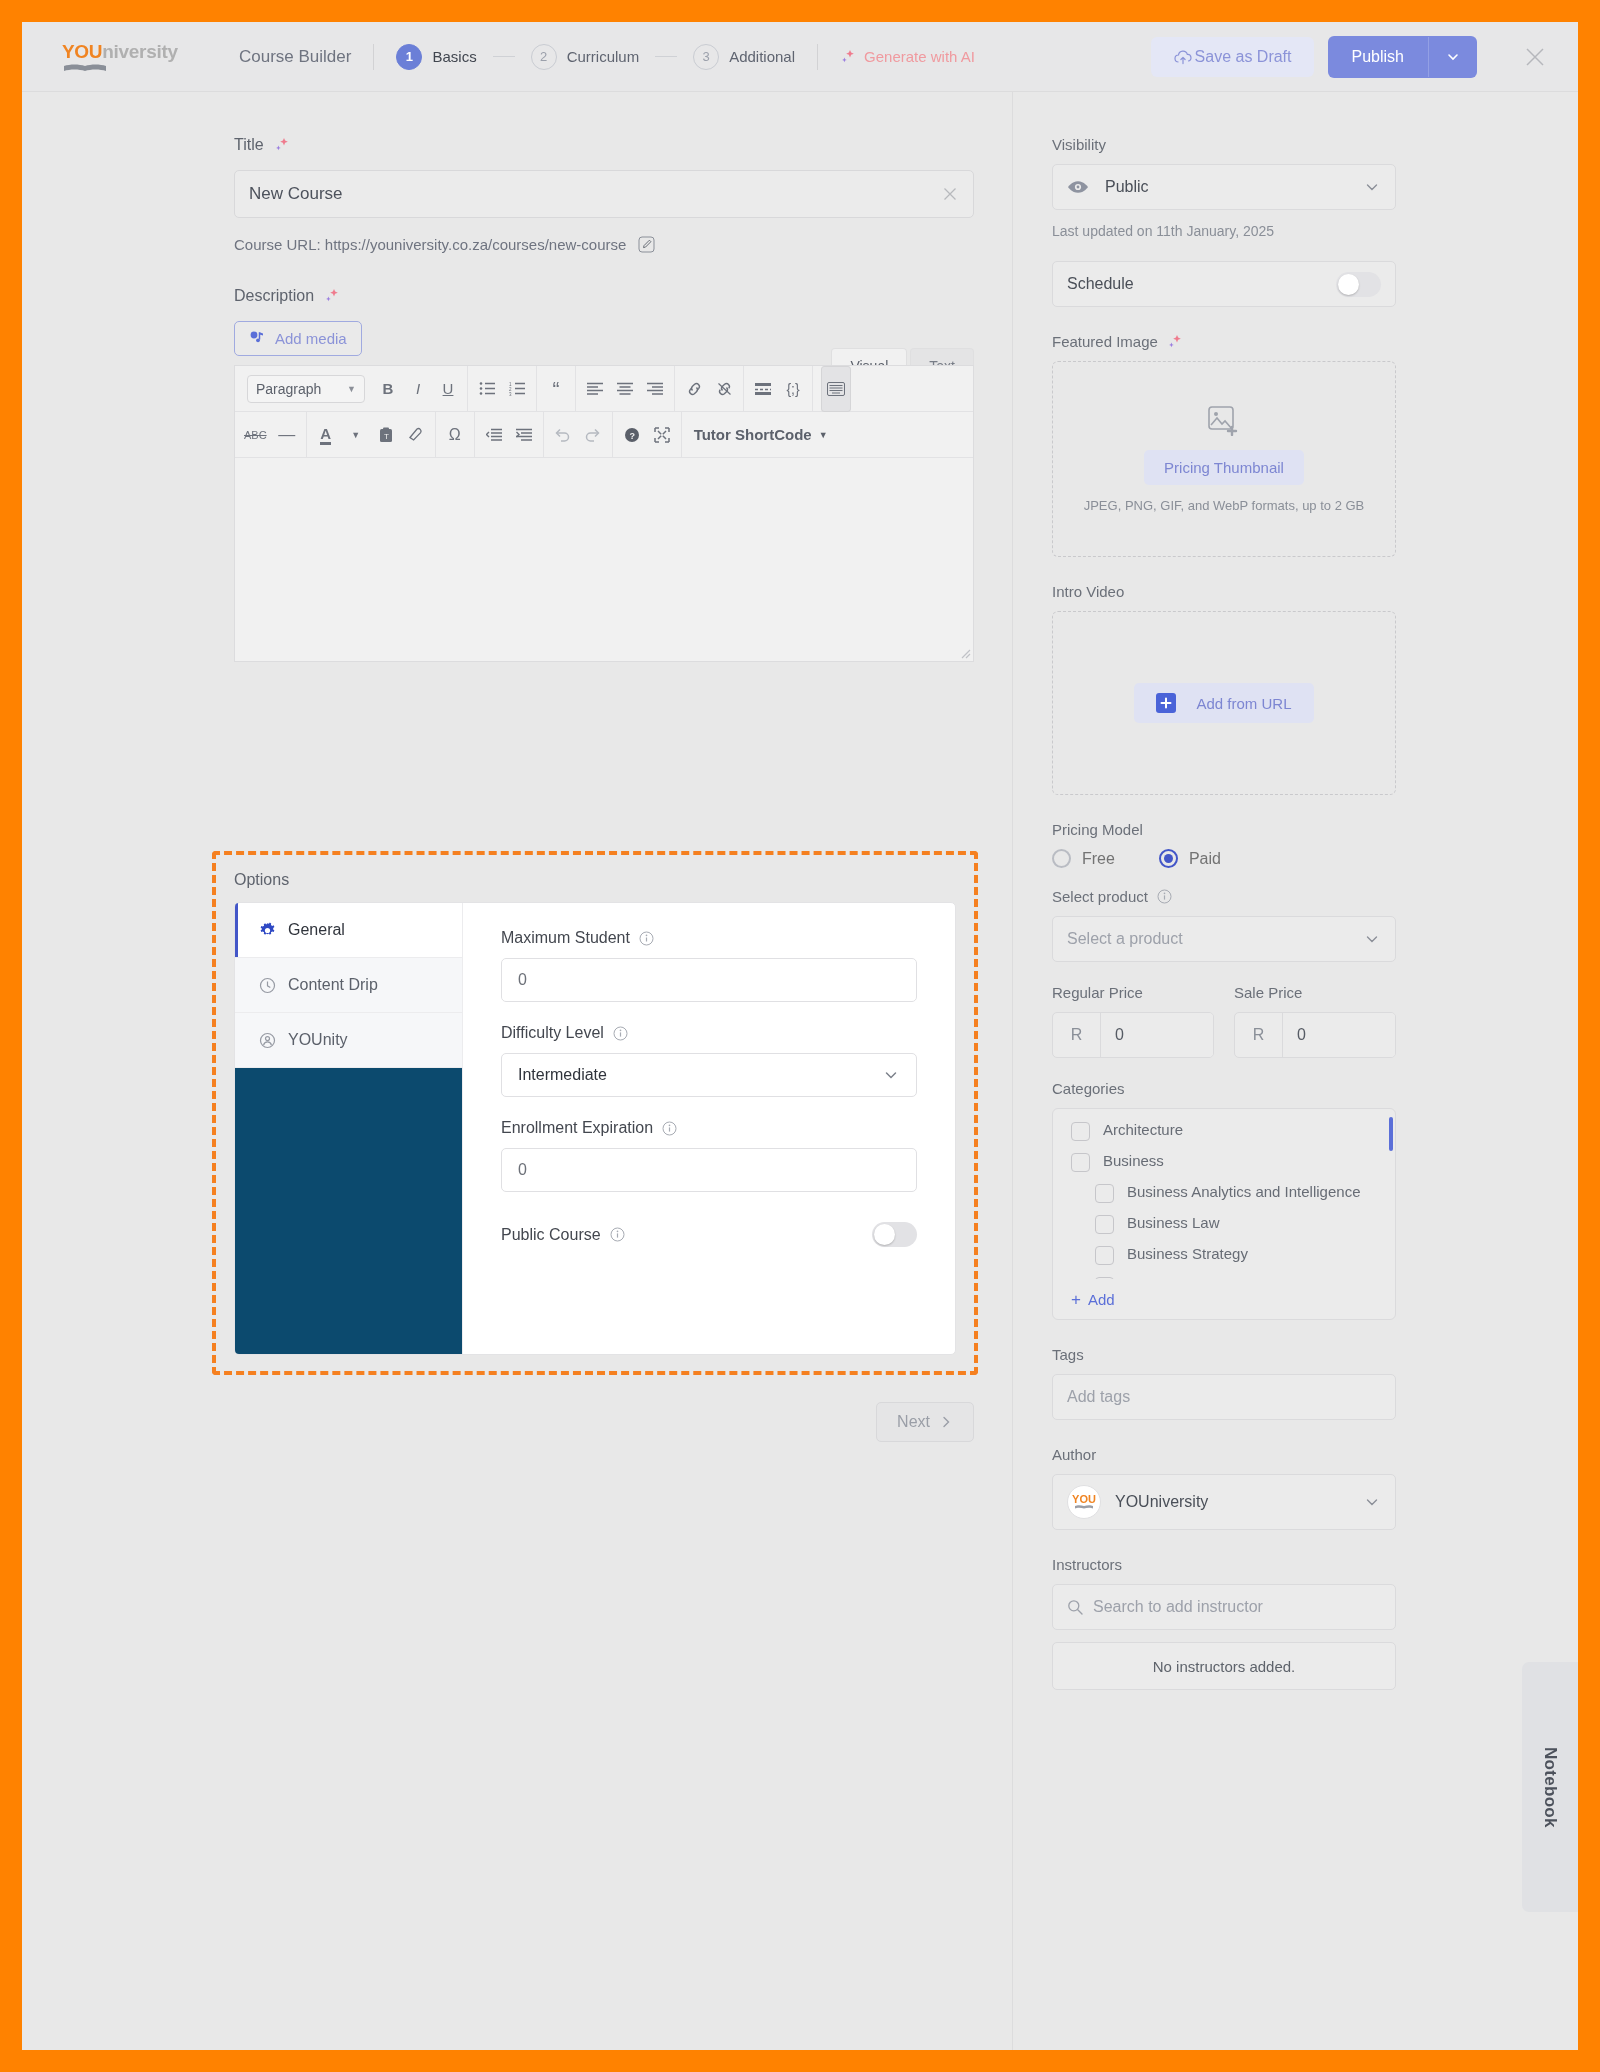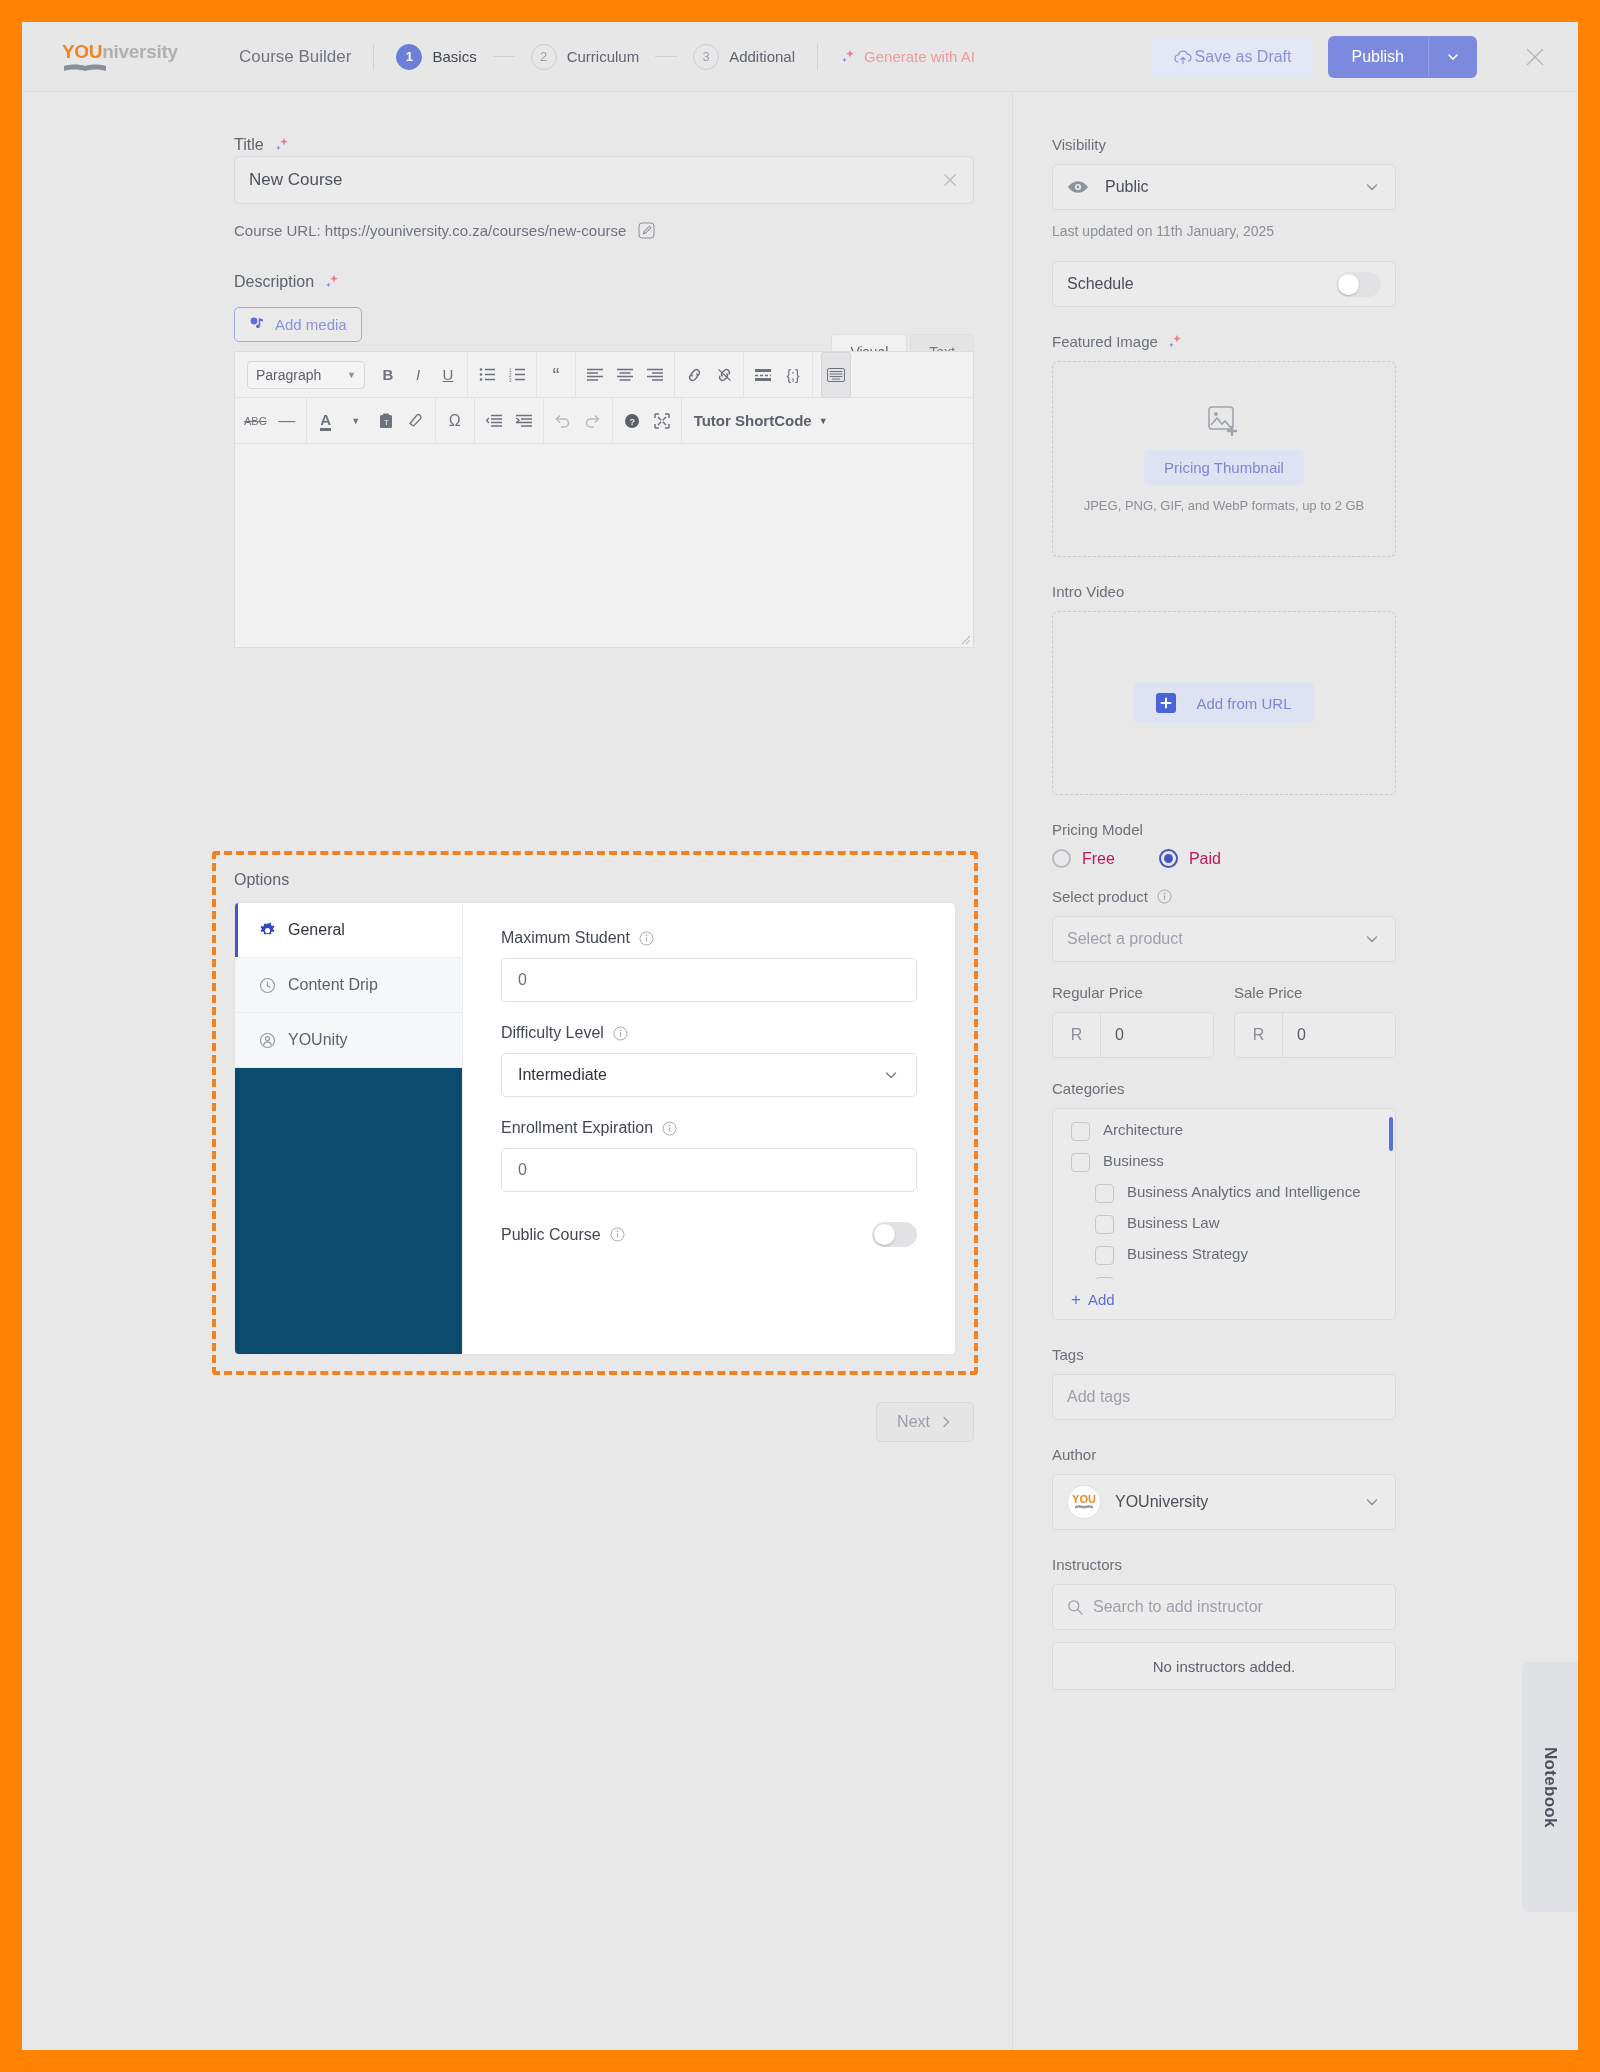--- a/index.html
+++ b/index.html
@@ -63,21 +63,21 @@
 
   
   .body-wrap { position: absolute; top: 70px; left: 0; width: 1556px; height: 1958px; }
   .leftcol {
     position: absolute; left: 0; top: 0; width: 991px; height: 100%;
     background: #e8e8e8; border-right: 1px solid #dcdcdd;
   }
   .form { position: absolute; left: 212px; top: 44px; width: 740px; }
   .lbl-row { display: flex; align-items: center; gap: 10px; font-size: 16px; color: #5e636d; }
   .field-title {
-    margin-top: 2px; width: 740px; height: 48px; background: #ebebeb;
+    margin-top: 16px; width: 740px; height: 48px; background: #ebebeb;
     border: 1px solid #d8d8da; border-radius: 5px;
     display: flex; align-items: center; padding: 0 14px;
     font-size: 17px; color: #4d525c;
   }
   .field-title .x { margin-left: auto; opacity: .4; }
   .url-row { margin-top: 18px; font-size: 15px; color: #6f7480; display: flex; align-items: center; gap: 12px;}
 
   .desc-wrap { margin-top: 34px; }
   .addmedia {
     margin-top: 16px; display: inline-flex; align-items: center; gap: 9px;
@@ -169,21 +169,21 @@
   .drop {
     width: 344px; border: 1px dashed #c9c9cc; border-radius: 6px;
     display: flex; flex-direction: column; align-items: center; justify-content: center;
   }
   .drop.img { height: 196px; }
   .drop.vid { height: 184px; }
   .btn-upload { margin-top: 14px; background: #dfe2f3; color: #7d86d2; font-size: 15px; padding: 9px 20px; border-radius: 5px; }
   .drop-note { margin-top: 13px; font-size: 13px; color: #8a8f98; }
   .btn-addurl { display: flex; align-items: center; gap: 20px; background: #dfe2f3; color: #7d86d2; font-size: 15px; padding: 10px 22px; border-radius: 5px;}
   .radios { display: flex; align-items: center; gap: 44px; margin-top: 4px; }
-  .radio { display: flex; align-items: center; gap: 11px; font-size: 16px; color: #be185d; }
+  .radio { display: flex; align-items: center; gap: 11px; font-size: 16px; color: #737373; }
   .rc { width: 19px; height: 19px; border-radius: 50%; border: 2px solid #b9bcc3; }
   .rc.on { border-color: #4356c8; display: flex; align-items: center; justify-content: center; }
   .rc.on::after { content:""; width: 9px; height: 9px; border-radius: 50%; background: #4356c8; }
   .prices { display: flex; gap: 20px; }
   .pcol { width: 162px; }
   .pbox { display: flex; height: 46px; border: 1px solid #dadadc; border-radius: 5px; overflow: hidden; background:#ebebeb;}
   .pcur { width: 48px; display: flex; align-items: center; justify-content: center; font-size: 16px; color: #8a8f98; border-right: 1px solid #dadadc;}
   .pval { flex: 1; display: flex; align-items: center; padding-left: 14px; font-size: 16px; color: #565b64; background:#ebebeb;}
   .cats {
     width: 344px; height: 212px; border: 1px solid #dadadc; border-radius: 6px;

